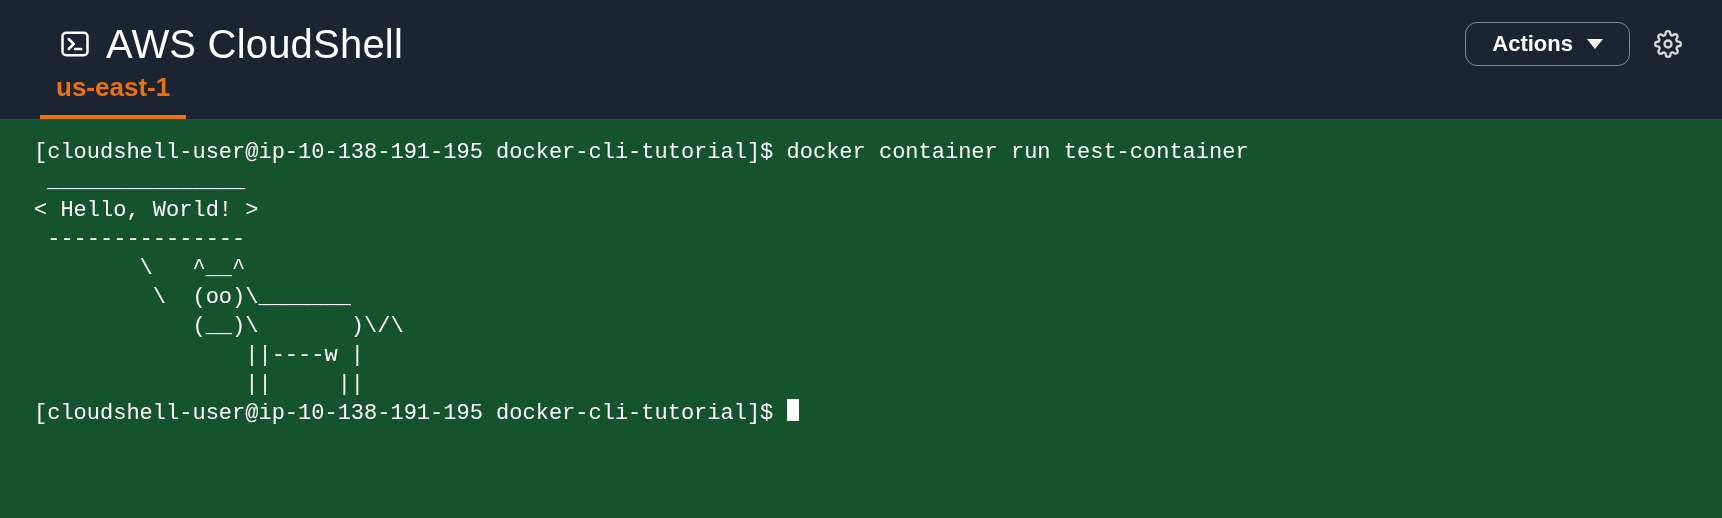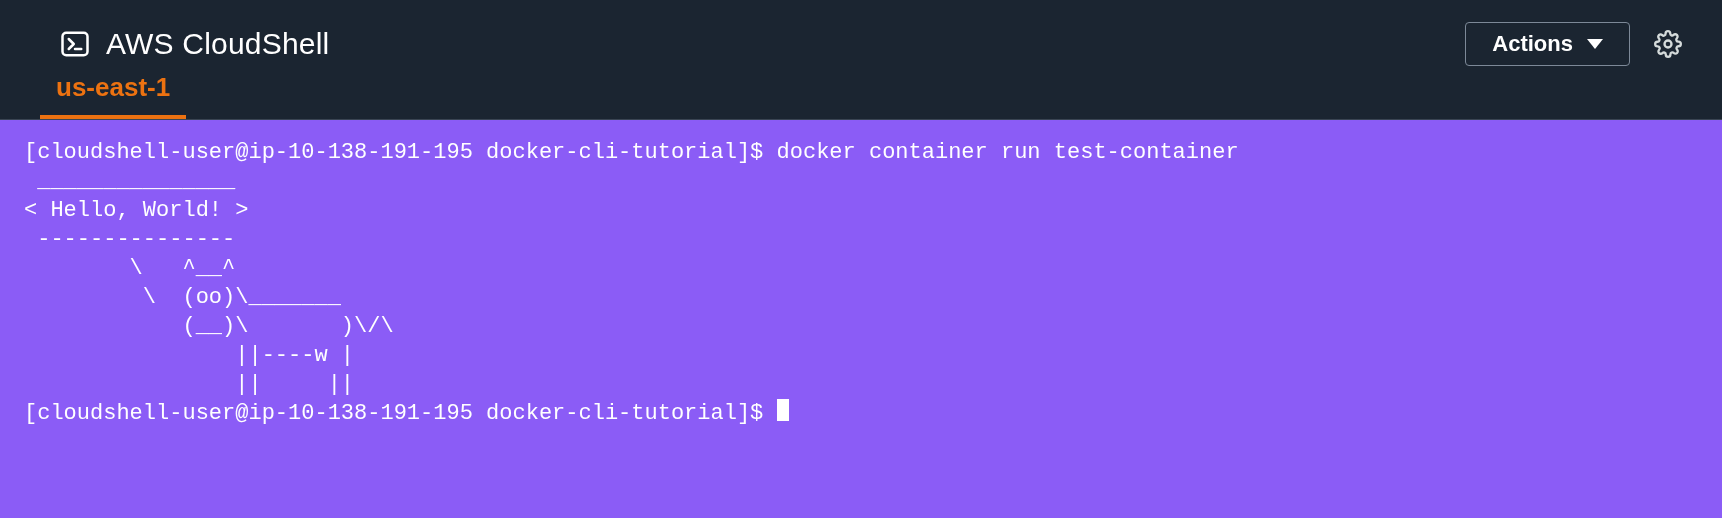--- a/index.html
+++ b/index.html
@@ -27,37 +27,37 @@
   }
   .title-icon {
     width: 30px;
     height: 30px;
     display: flex;
     align-items: center;
     justify-content: center;
   }
   .title-icon svg { display:block; }
   .title {
-    font-size: 30px;
+    font-size: 40px;
     font-weight: 500;
     color: #ffffff;
     letter-spacing: 0.2px;
   }
   .right-group {
     display: flex;
     align-items: center;
     gap: 24px;
   }
   .actions-btn {
     display: flex;
     align-items: center;
     gap: 14px;
     padding: 8px 26px;
     border: 1px solid #7d8998;
-    border-radius: 4px;
+    border-radius: 12px;
     color: #ffffff;
     font-size: 22px;
     font-weight: 600;
     cursor: pointer;
     background: transparent;
   }
   .caret-down {
     width: 0;
     height: 0;
     border-left: 8px solid transparent;
@@ -80,26 +80,26 @@
   }
   .tab {
     padding: 10px 16px 12px 16px;
     font-size: 26px;
     font-weight: 600;
     color: #ec7211;
     border-bottom: 4px solid #ec7211;
     cursor: pointer;
   }
   .terminal {
-    background: #8b5cf6;
+    background: #14532d;
     color: #ffffff;
     font-family: "SFMono-Regular", Consolas, "Liberation Mono", Menlo, Courier, monospace;
     font-size: 22px;
     line-height: 29px;
-    padding: 18px 24px;
+    padding: 18px 34px;
     box-sizing: border-box;
     width: 100%;
     height: calc(518px - 120px);
     white-space: pre;
     overflow: hidden;
   }
   .cursor {
     display: inline-block;
     width: 12px;
     height: 22px;

